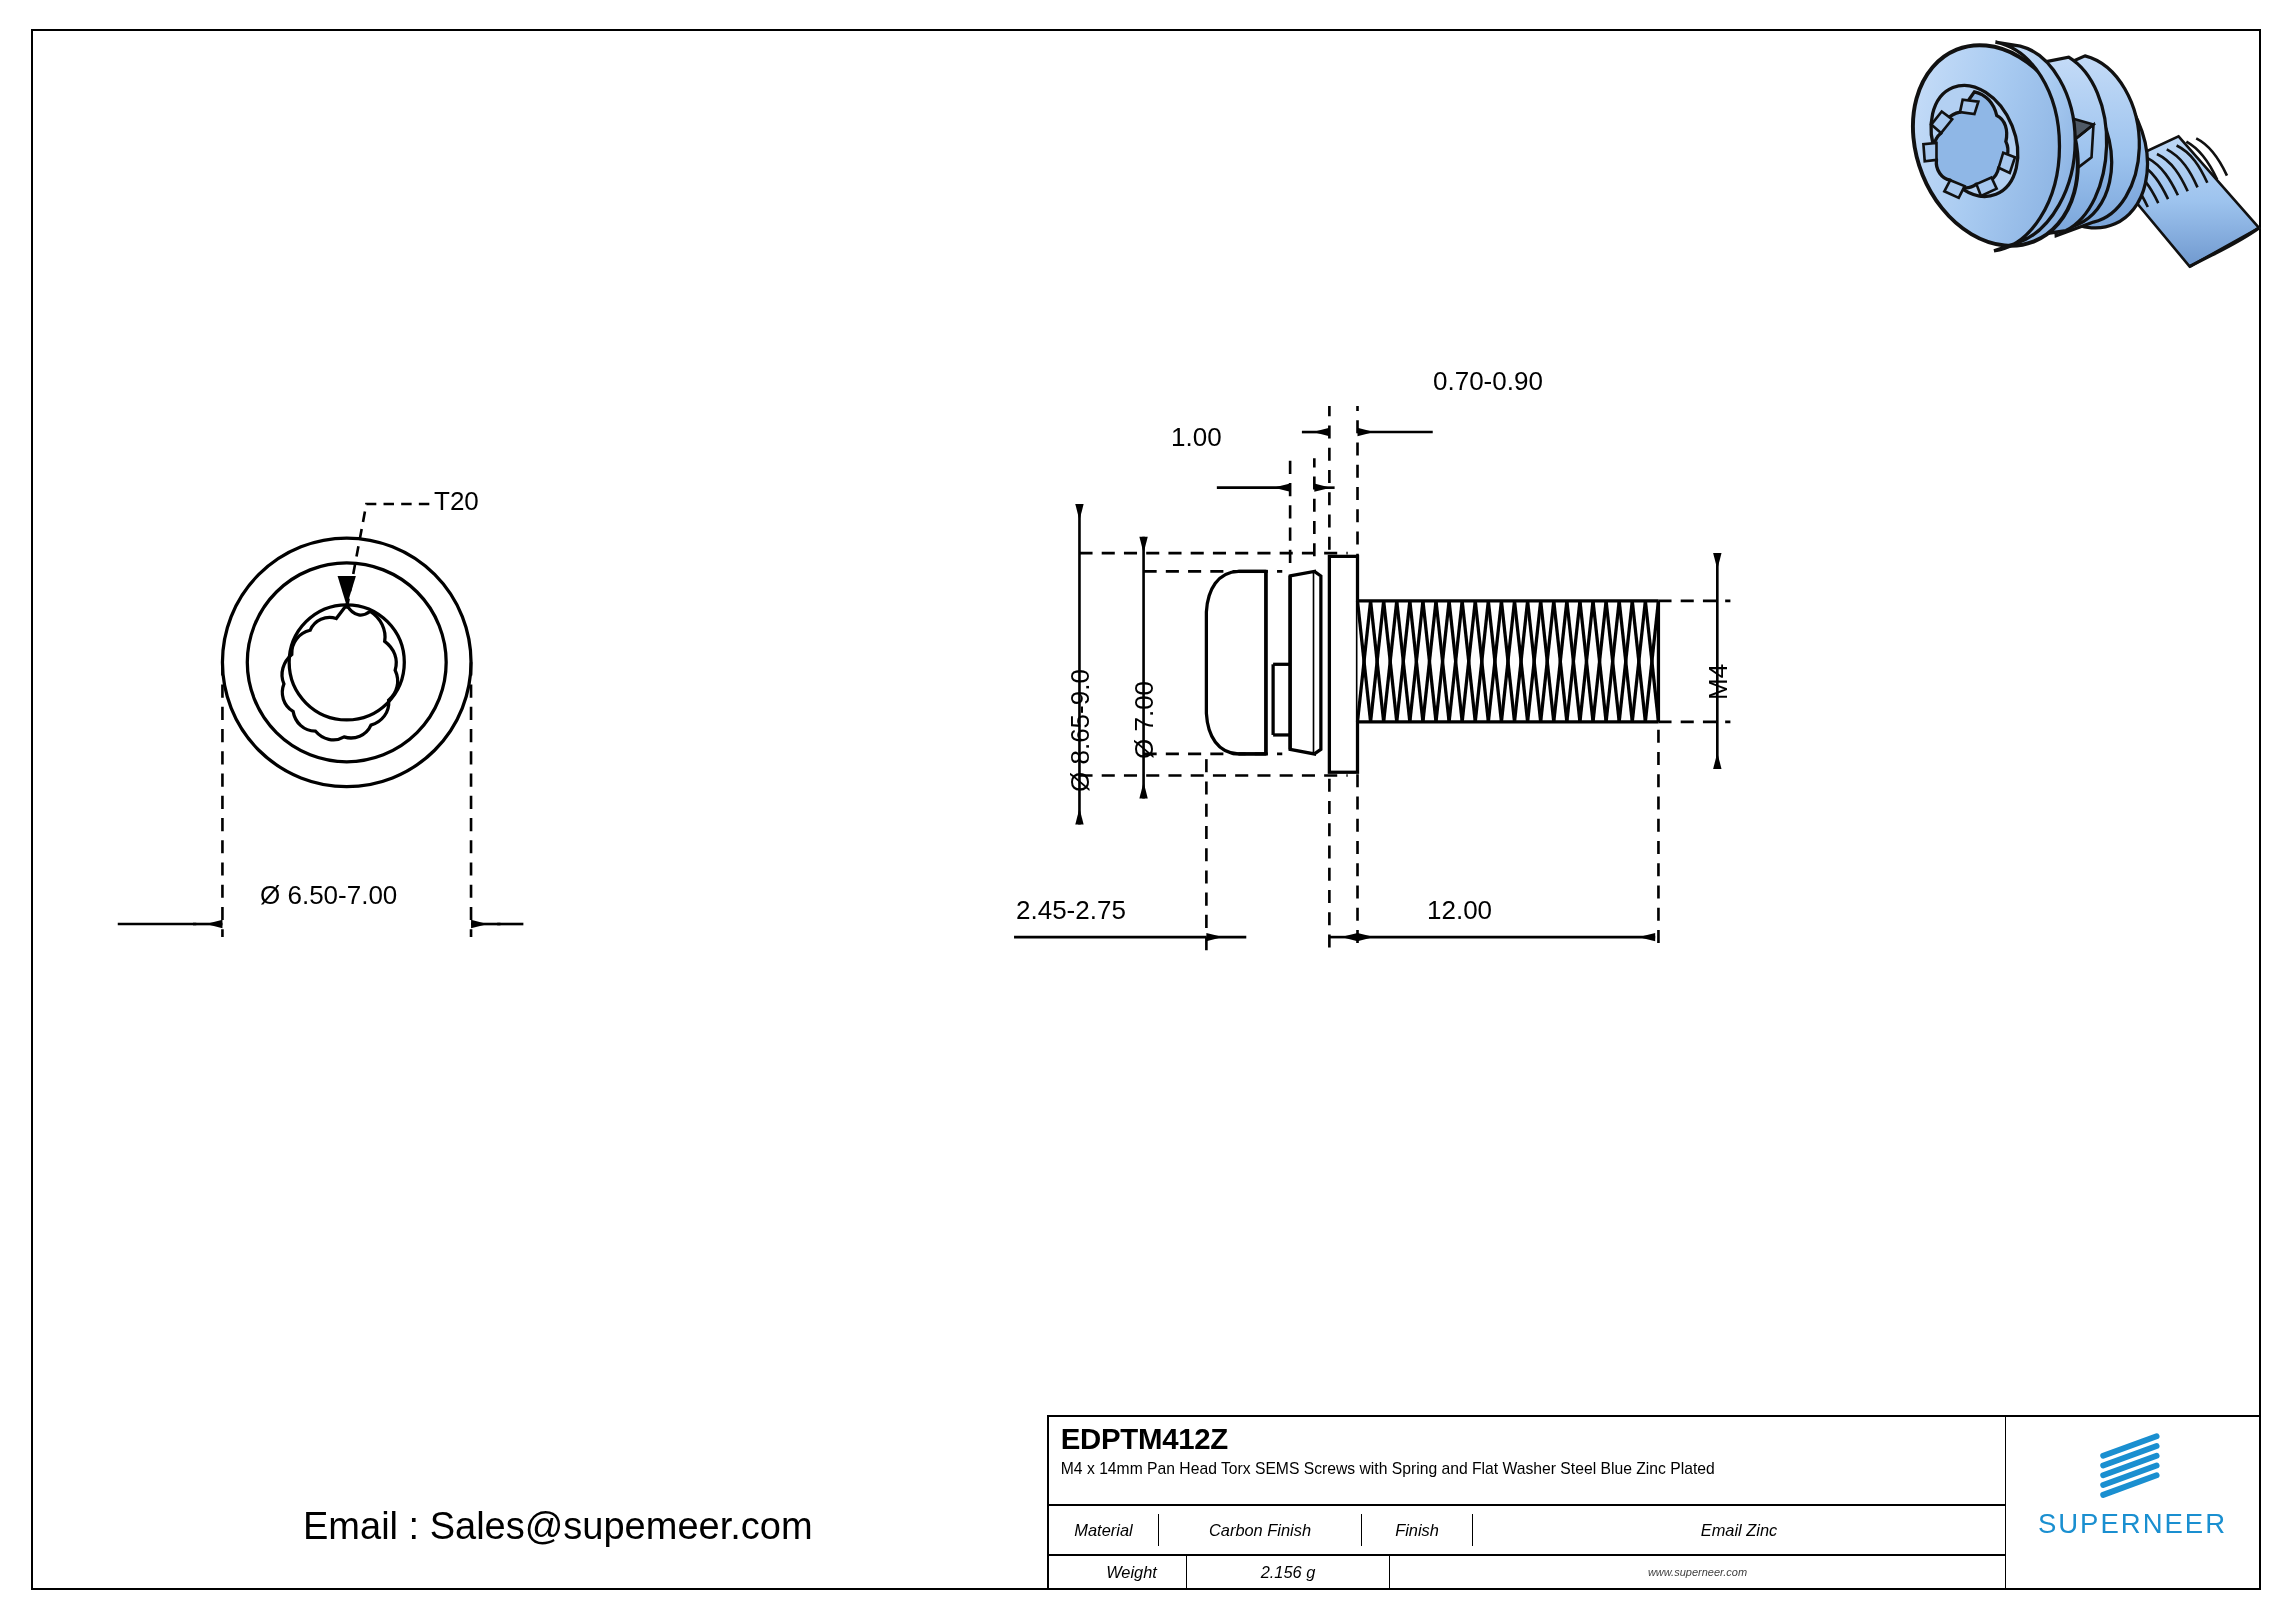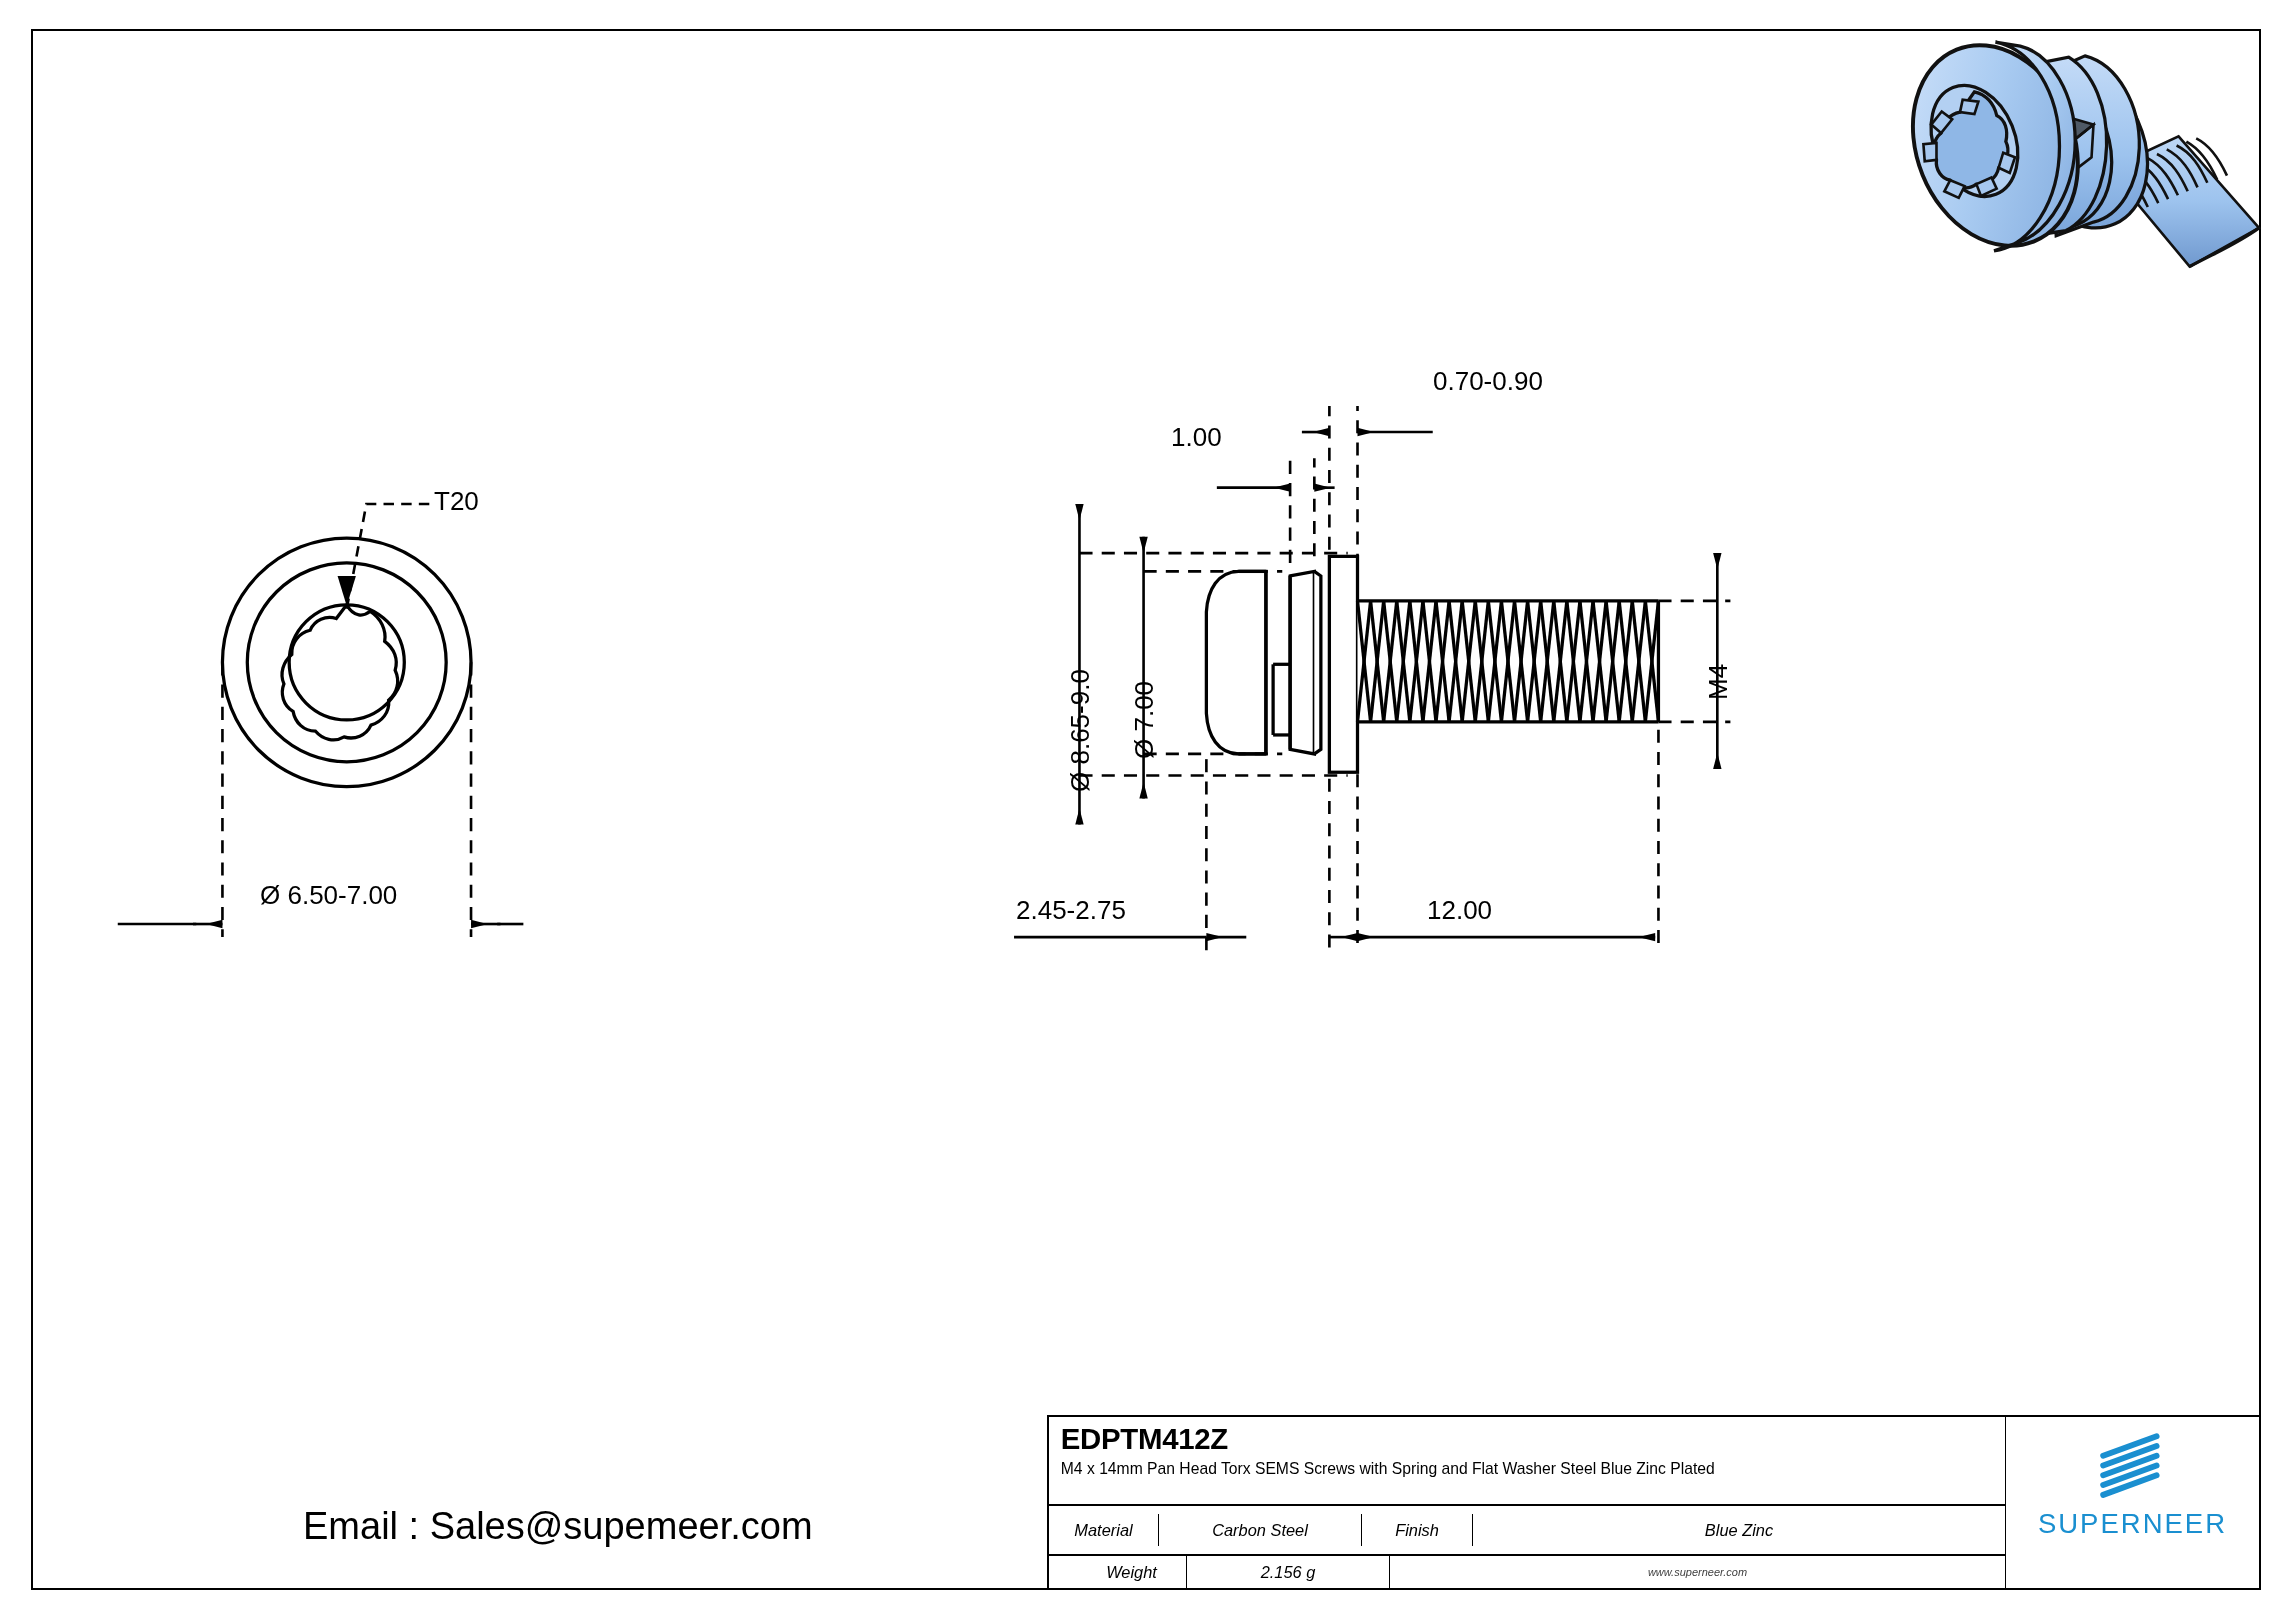--- a/index.html
+++ b/index.html
@@ -401,23 +401,23 @@
   <div id="title-block">
 
     <div id="tb-left">
       <div id="tb-desc">
         <div id="tb-code">EDPTM412Z</div>
         <div id="tb-desc-text">M4 x 14mm Pan Head Torx SEMS Screws with Spring and Flat Washer Steel Blue Zinc Plated</div>
       </div>
 
       <div class="tb-row">
         <div class="tb-cell lbl">Material</div>
-        <div class="tb-cell val">Carbon Steel</div>
+        <div class="tb-cell val">Carbon Finish</div>
         <div class="tb-cell lbl2">Finish</div>
-        <div class="tb-cell val2">Blue Zinc</div>
+        <div class="tb-cell val2">Email Zinc</div>
       </div>
 
       <div class="tb-row">
         <div class="tb-cell lbl">Weight</div>
         <div class="tb-cell val">2.156 g</div>
         <div class="tb-cell wide link">www.superneer.com</div>
       </div>
     </div>
 
     <div id="tb-right">

